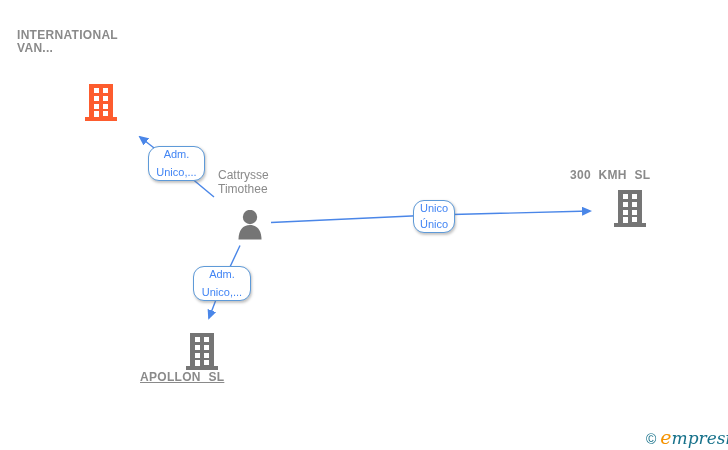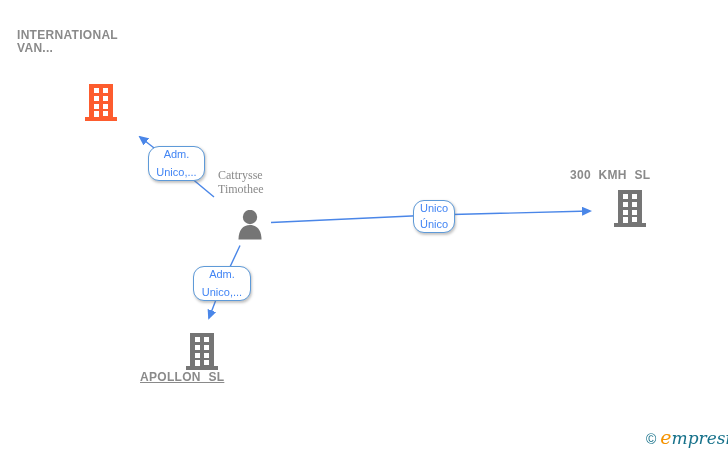--- a/index.html
+++ b/index.html
@@ -50,21 +50,20 @@
     cursor: pointer;
   }
   .person-name {
     position: absolute;
     color: var(--node-text-gray);
     font-size: 12px;
     font-weight: normal;
     line-height: 14px;
     text-align: left;
     cursor: pointer;
-    font-family: Liberation Serif, serif;
   }
   .node-icon {
     position: absolute;
     cursor: pointer;
   }
   .building-orange { color: var(--icon-orange); }
   .building-gray   { color: var(--icon-gray); }
   .person-gray     { color: var(--icon-gray); }
 
   .edge-label {

